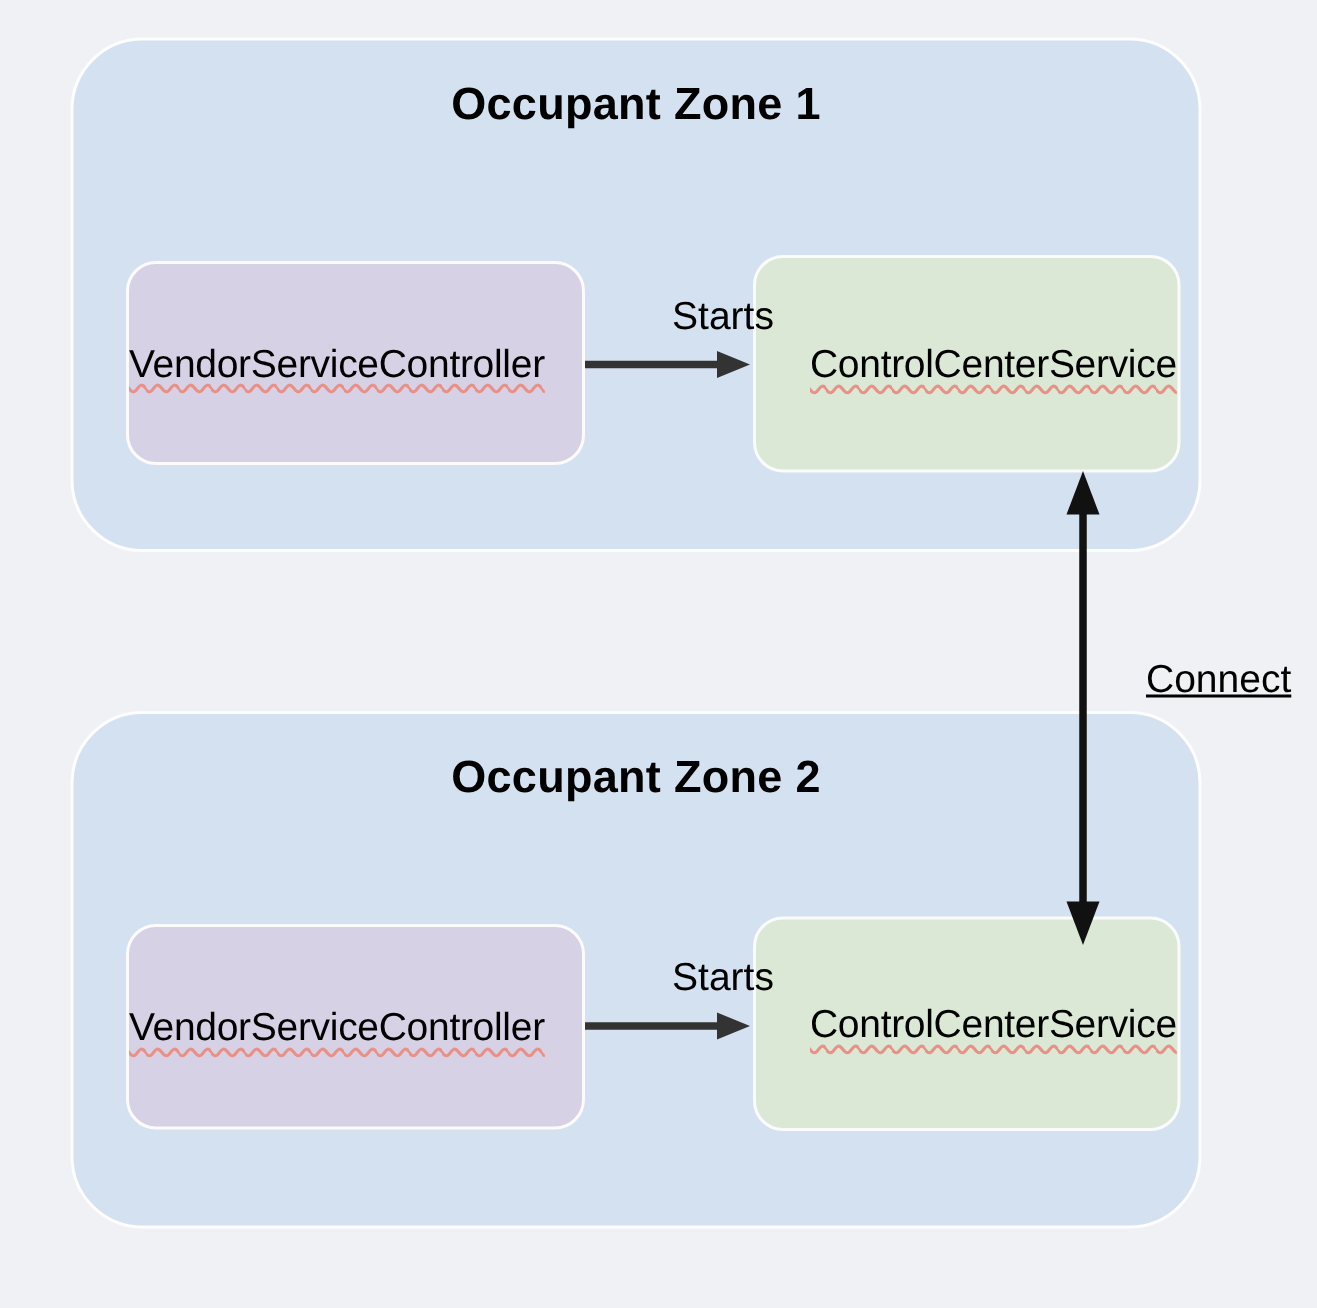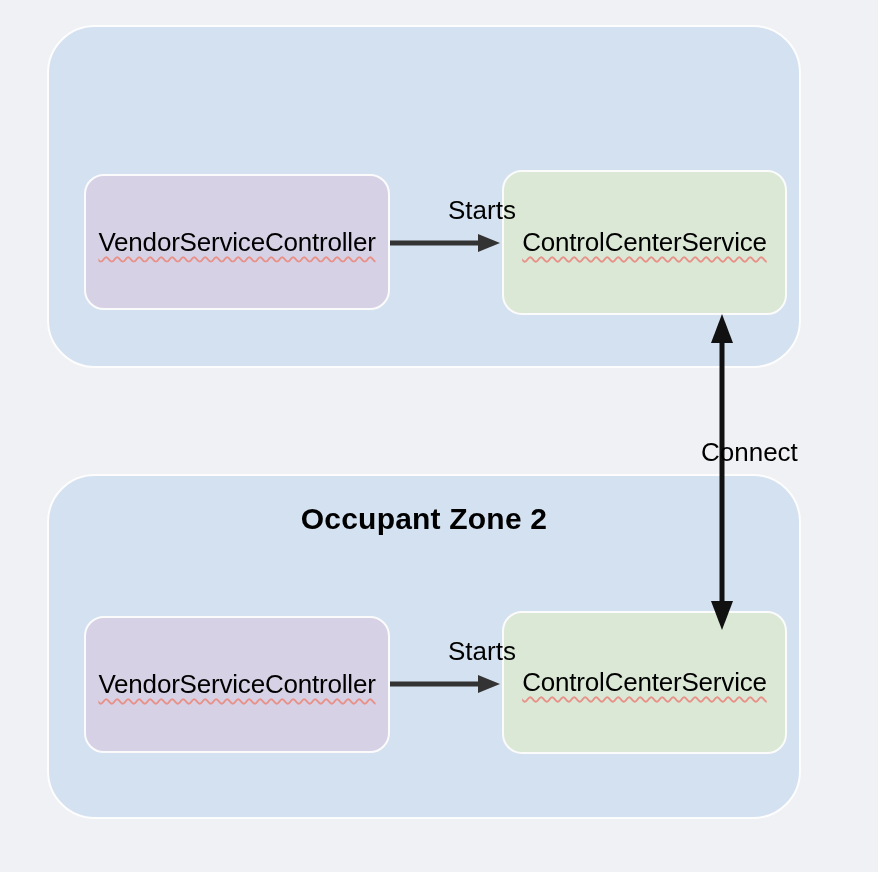--- a/index.html
+++ b/index.html
@@ -38,24 +38,24 @@
     font-weight: 700;
     color: var(--text);
     letter-spacing: 0.2px;
   }
   .node {
     position: absolute;
     border: 2px solid var(--node-border);
     border-radius: 20px;
     display: flex;
     align-items: center;
-    justify-content: center;
+    justify-content: flex-start;
   }
   .node.vendor { background: var(--vendor-fill); }
-  .node.service { background: var(--service-fill); }
+  .node.service { background: var(--service-fill); padding-left: 36px; }
   .node-label {
     font-size: 26px;
     letter-spacing: -0.2px;
     color: var(--text);
     white-space: nowrap;
     text-decoration-line: underline;
     text-decoration-style: wavy;
     text-decoration-color: var(--spellcheck);
     text-decoration-thickness: 2px;
     text-underline-offset: 5px;
@@ -69,20 +69,21 @@
   }
   .edge-label.centered { text-align: center; margin-left: 37px; }
   .arrow-svg { position: absolute; display: block; }
 </style>
 </head>
 <body>
 
 <div class="canvas">
 
   <section class="zone" style="left:47px; top:25px; width:754px; height:343px;">
+    <h2 class="zone-title">Occupant Zone 1</h2>
 
     <div class="node vendor" style="left:35px; top:147px; width:306px; height:136px;">
       <span class="node-label">VendorServiceController</span>
     </div>
 
     <div class="node service" style="left:453px; top:143px; width:285px; height:145px;">
       <span class="node-label">ControlCenterService</span>
     </div>
 
     <div class="edge-label centered" style="left:341px; top:168px; width:110px;">Starts</div>
@@ -111,15 +112,15 @@
       <polygon points="88,4 110,13 88,22" style="fill:var(--arrow-horizontal);"></polygon>
     </svg>
   </section>
 
   <svg class="arrow-svg" style="left:709px; top:313px;" width="26" height="318" viewBox="0 0 26 318">
     <line x1="13" y1="22" x2="13" y2="296" style="stroke:var(--arrow-vertical);" stroke-width="5"></line>
     <polygon points="13,1 24,30 2,30" style="fill:var(--arrow-vertical);"></polygon>
     <polygon points="13,317 24,288 2,288" style="fill:var(--arrow-vertical);"></polygon>
   </svg>
 
-  <div class="edge-label" style="left:701px; top:437px;">Connect</div>
+  <div class="edge-label" style="left:764px; top:437px;text-decoration:underline;">Connect</div>
 
 </div>
 
 </body></html>

